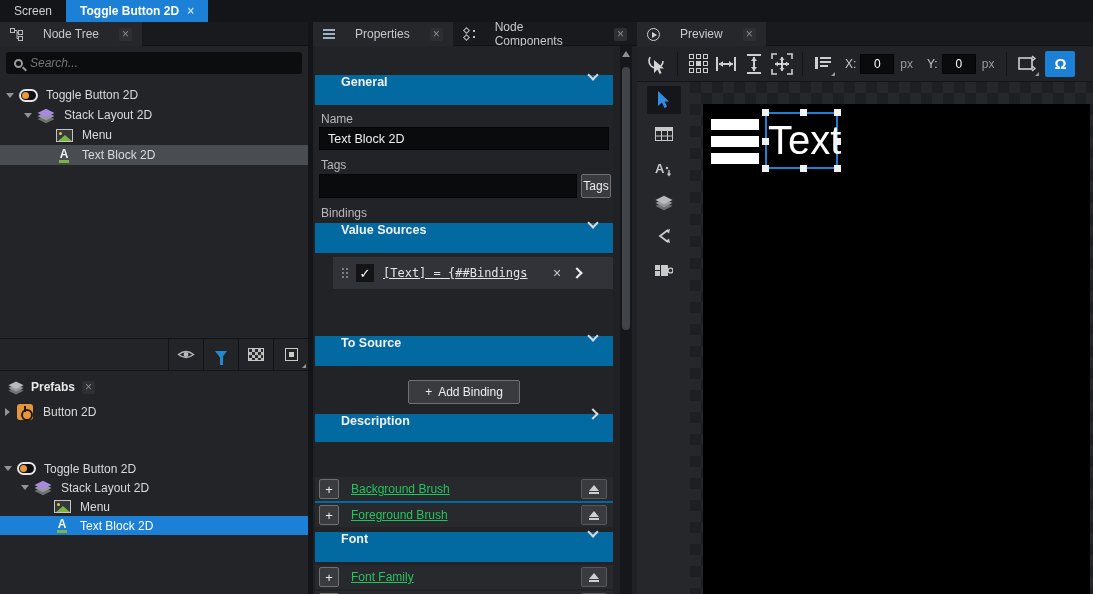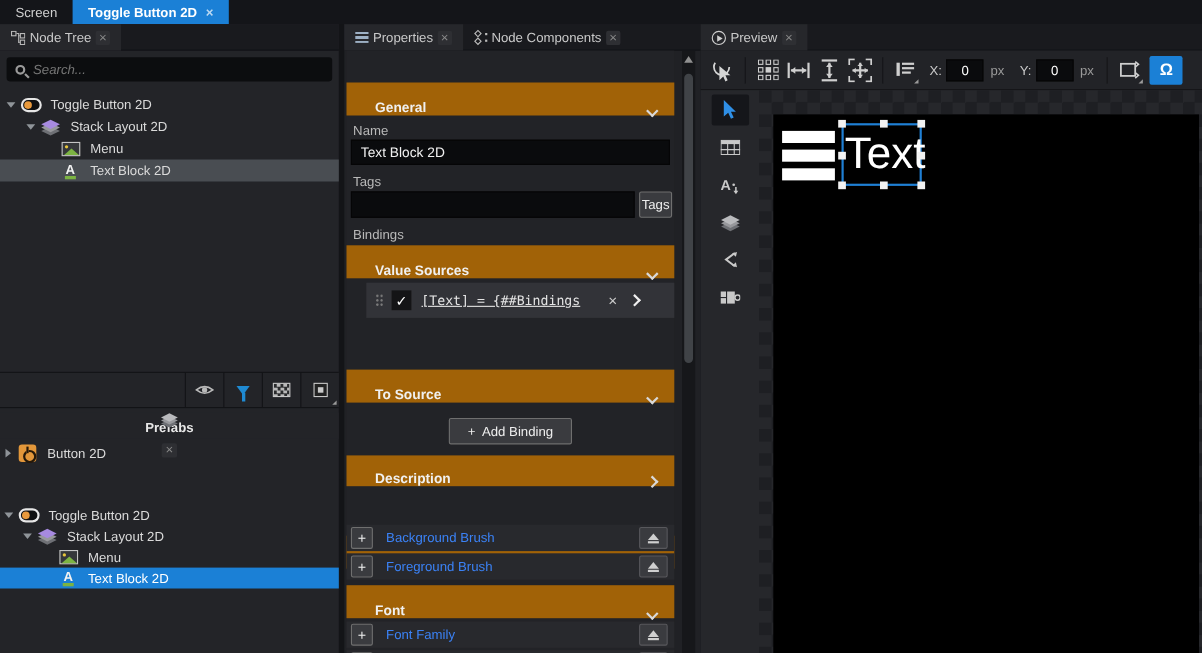--- a/index.html
+++ b/index.html
@@ -9,21 +9,21 @@
 
   
   .win-tabbar { position:absolute; left:0; top:0; width:1093px; height:22px; background:#141519; display:flex; }
   .win-tab { height:22px; padding:0 14px; display:flex; align-items:center; gap:8px; color:#cfcfcf; }
   .win-tab.active { background:#1b80d6; color:#fff; font-weight:bold; }
   .win-tab .x { color:#bcd9f2; font-size:12px; }
 
   
   .panel { position:absolute; background:#202125; }
   .panel-tabs { position:absolute; left:0; top:0; right:0; height:24px; background:#191a1e; display:flex; border-bottom:1px solid #111216; }
-  .ptab { display:flex; align-items:center; gap:4px; padding:0 10px; height:24px; color:#c9c9c9; }
+  .ptab { display:flex; align-items:center; gap:20px; padding:0 10px; height:24px; color:#c9c9c9; }
   .ptab.active { background:#26272b; }
   .ptab .x { color:#8b8b8b; font-size:12px; background:#2e2f33; padding:0 3px; border-radius:2px; line-height:13px; }
 
   
   .chev { display:inline-block; width:8px; height:8px; border-right:2px solid #d9d9d9; border-bottom:2px solid #d9d9d9; transform:rotate(45deg); margin-top:-4px; }
   .chev.right { transform:rotate(-45deg); }
   .caret { width:0; height:0; display:inline-block; }
   .caret.open { border-left:4px solid transparent; border-right:4px solid transparent; border-top:5px solid #8f9499; }
   .caret.closed { border-top:4px solid transparent; border-bottom:4px solid transparent; border-left:5px solid #8f9499; }
 
@@ -66,43 +66,43 @@
   .nt-toolbar { position:absolute; left:0; top:316px; width:308px; height:33px; background:#232428; border-top:1px solid #121316; border-bottom:1px solid #121316; display:flex; justify-content:flex-end; }
   .nt-btn { width:35px; height:100%; display:flex; align-items:center; justify-content:center; border-left:1px solid #121316; position:relative; }
   .funnel { width:0; height:0; border-left:6px solid transparent; border-right:6px solid transparent; border-top:8px solid #1f8ad2; position:relative; }
   .funnel::after { content:""; position:absolute; left:-1.5px; top:-2px; width:3px; height:8px; background:#1f8ad2; }
   .ic-checker { width:16px; height:13px; border:1px solid #c9c9c9; background-image:conic-gradient(#b9b9b9 25%, #2a2b2d 0 50%, #b9b9b9 0 75%, #2a2b2d 0); background-size:6px 6px; }
   .ic-isolate { width:13px; height:13px; border:1px solid #c9c9c9; background:#222; position:relative; }
   .ic-isolate::after { content:""; position:absolute; left:3px; top:3px; width:5px; height:5px; background:#c9c9c9; }
   .corner { position:absolute; right:2px; bottom:2px; width:0; height:0; border-left:4px solid transparent; border-bottom:4px solid #9a9a9a; }
 
   
-  .prefabs-header { position:absolute; left:0; top:353px; width:100%; height:24px; display:flex; align-items:center; padding:0 8px; gap:7px; background:#232428;flex-direction:column; }
+  .prefabs-header { position:absolute; left:0; top:353px; width:100%; height:24px; display:flex; align-items:center; padding:0 8px; gap:7px; background:#232428; }
 
   
   .props { left:313px; top:22px; width:324px; height:572px; background:#202125; }
   .props-content { position:absolute; left:2px; top:24px; width:298px; bottom:0; background:#222327; }
-  .sec-head { position:absolute; left:0; width:298px; height:30px; background:#a16207; display:flex; align-items:flex-end; }
+  .sec-head { position:absolute; left:0; width:298px; height:30px; background:#0369a1; display:flex; align-items:flex-start; }
   .sec-head .t { font-weight:bold; color:#f0f0f0; font-size:12.5px; margin-left:26px; }
   .sec-head .chev { position:absolute; right:16px; }
   .flabel { position:absolute; left:6px; color:#b9b9b9; }
   .dinput { position:absolute; background:#0a0b0d; border:1px solid #050506; color:#f0f0f0; font-size:12.5px; padding:0 8px; font-family:"Liberation Sans",sans-serif; outline:none; }
   .btn { background:#3a3b3f; border:1px solid #6f6f6f; border-radius:2px; color:#eee; display:flex; align-items:center; justify-content:center; }
 
   .bind-row { position:absolute; left:18px; width:280px; height:32px; background:#323338; display:flex; align-items:center; }
   .drag-dots { width:7px; height:12px; margin-left:8px; background-image:radial-gradient(#7d7d7d 1px, transparent 1.2px); background-size:4px 4px; }
   .chkbox { width:18px; height:18px; background:#141416; margin-left:8px; display:flex; align-items:center; justify-content:center; color:#fff; font-size:13px; }
   .bind-expr { font-family:"DejaVu Sans Mono", monospace; font-size:12px; color:#e4e4e4; text-decoration:underline; margin-left:9px; white-space:nowrap; overflow:hidden; width:168px; }
   .bind-x { color:#c9c9c9; font-size:14px; margin-left:2px; }
   .bind-next { color:#f0f0f0; font-weight:bold; margin-left:12px; font-size:12px; }
   .bind-next .chev { transform:rotate(-45deg); border-color:#f0f0f0; }
 
   .prop-row { position:absolute; left:0; width:298px; height:24px; background:#28292d; display:flex; align-items:center; }
   .plus-btn { width:20px; height:20px; margin-left:4px; font-size:13px; }
-  .prop-row .lbl { color:#3b82f6; margin-left:12px; }
+  .prop-row .lbl { color:#22c55e; margin-left:12px;text-decoration:underline; }
   .upload-btn { position:absolute; right:6px; width:26px; height:20px; background:#3a3b3f; border:1px solid #58585c; border-radius:2px; display:flex; flex-direction:column; align-items:center; justify-content:center; }
   .eject-tri { width:0; height:0; border-left:5px solid transparent; border-right:5px solid transparent; border-bottom:6px solid #cfcfcf; }
   .eject-bar { width:10px; height:2px; background:#cfcfcf; margin-top:1px; }
 
   
   .vscroll { position:absolute; right:5px; top:24px; width:12px; bottom:0; background:#16171a; }
   .vscroll .up { position:absolute; top:3px; left:2px; width:8px; height:8px; border-left:4px solid transparent; border-right:4px solid transparent; border-bottom:6px solid #909090; }
   .vscroll .thumb { position:absolute; top:21px; left:2px; width:8px; height:263px; background:#404347; border-radius:4px; }
 
   

